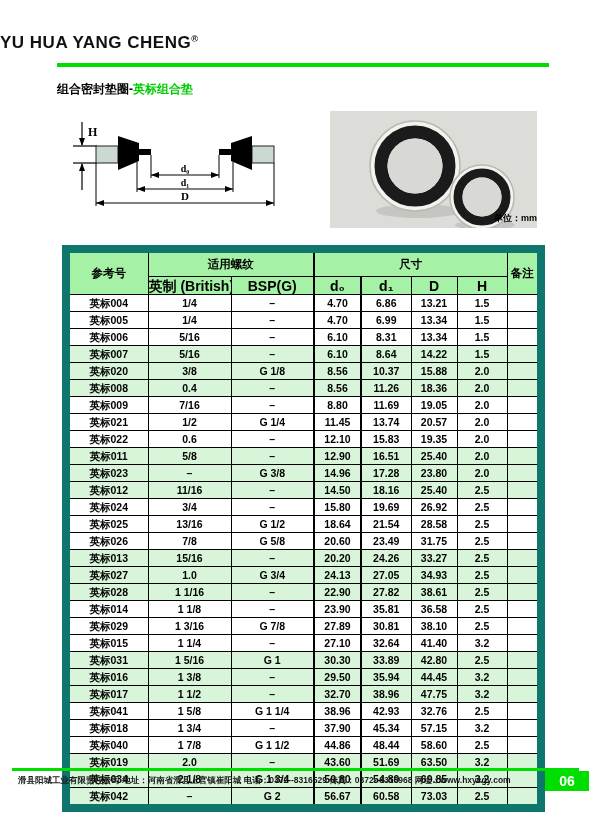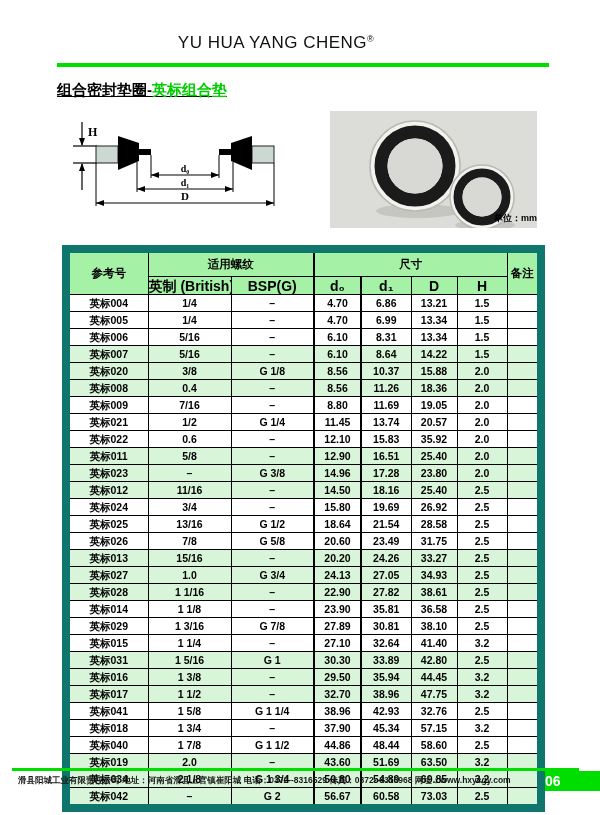--- a/index.html
+++ b/index.html
@@ -2,26 +2,26 @@
 <html style="--accent: #00de00; --title-green: #00cc00; --header-green: #a5f1a5; --row-green: #d9f5d9;"><head>
 <meta charset="utf-8">
 <style>
   html,body{margin:0;padding:0;background:#fff;}
   #page{
     position:relative;width:600px;height:815px;background:#fff;overflow:hidden;
     font-family:"Liberation Sans","DejaVu Sans",sans-serif;color:#000;
   }
   
   .brand{
-    position:absolute;top:33px;left:0;width:552px;text-align:center;
-    font-size:17px;font-weight:normal;letter-spacing:.5px;color:#111;white-space:nowrap;
+    position:absolute;top:33px;left:0;width:552px;text-align:left;
+    font-size:17px;font-weight:bold;letter-spacing:.5px;color:#111;white-space:nowrap;
   }
   .brand sup{font-size:9px;vertical-align:6px;}
   .rule-top{position:absolute;left:57px;top:63px;width:492px;height:4px;background:var(--accent);}
-  .sec-title{position:absolute;left:57px;top:81px;font-size:15px;font-weight:bold;white-space:nowrap;text-decoration:underline;}
+  .sec-title{position:absolute;left:57px;top:81px;font-size:12px;font-weight:bold;white-space:nowrap;}
   .sec-title .green{color:var(--title-green);}
   
   .diagram{position:absolute;left:40px;top:100px;width:280px;height:130px;}
   .photo{position:absolute;left:330px;top:111px;width:207px;height:117px;}
   
   .wm{position:absolute;color:#7f8a84;pointer-events:none;z-index:9;white-space:nowrap;font-weight:bold;}
   .wm-company{left:138px;top:166px;font-size:46px;letter-spacing:9px;opacity:.55;}
   .wm-phone{left:98px;top:386px;font-size:52px;letter-spacing:3px;opacity:.45;}
   
   .unit-note{position:absolute;left:420px;top:212px;width:117px;text-align:right;font-size:9px;font-weight:bold;}
@@ -35,22 +35,22 @@
   thead th{background:var(--header-green);}
   tr.hrow1 th{height:23px;font-size:11.5px;}
   tr.hrow2 th{height:17px;font-size:14px;}
   tbody td{height:16px;background:#fff;}
   tbody tr.shaded td{background:var(--row-green);}
   .thick-r{border-right-width:2px !important;}
   
   .rule-bottom{position:absolute;left:12px;top:768px;width:567px;height:3px;background:var(--accent);}
   .footer-text{position:absolute;left:18px;top:775px;width:525px;font-size:8.5px;font-weight:bold;
                color:#1a1a1a;white-space:nowrap;overflow:hidden;}
-  .page-badge{position:absolute;left:545px;top:771px;width:55px;height:20px;background:var(--accent);
-              color:#fff;font-size:14px;font-weight:bold;text-align:left;line-height:20px;}
+  .page-badge{position:absolute;left:545px;top:771px;width:44px;height:20px;background:var(--accent);
+              color:#fff;font-size:14px;font-weight:bold;text-align:center;line-height:20px;}
   svg text{font-family:"Liberation Serif","DejaVu Serif",serif;font-weight:bold;}
 </style>
 </head>
 <body>
 
 <div id="page">
 
   <div class="brand"><span>YU HUA YANG CHENG</span><sup>®</sup></div>
   <div class="rule-top"></div>
   <div class="sec-title"><span>组合密封垫圈-</span><span class="green">英标组合垫</span></div>
@@ -226,21 +226,21 @@
             <td>20.57</td>
             <td>2.0</td>
             <td></td>
           </tr>
           <tr>
             <td>英标022</td>
             <td>0.6</td>
             <td class="thick-r">–</td>
             <td class="thick-r">12.10</td>
             <td>15.83</td>
-            <td>35.92</td>
+            <td>19.35</td>
             <td>2.0</td>
             <td></td>
           </tr>
           <tr class="shaded">
             <td>英标011</td>
             <td>5/8</td>
             <td class="thick-r">–</td>
             <td class="thick-r">12.90</td>
             <td>16.51</td>
             <td>25.40</td>

